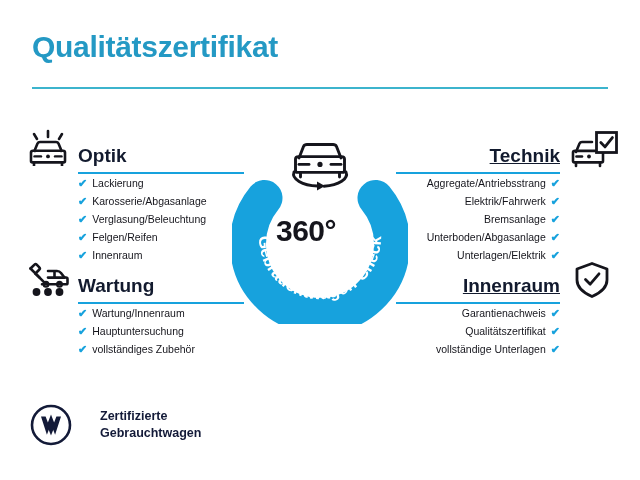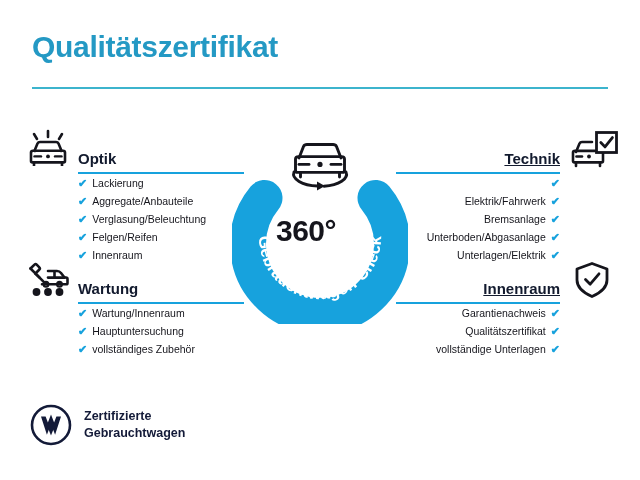--- a/index.html
+++ b/index.html
@@ -58,21 +58,21 @@
     width: 48px;
     height: 44px;
   }
   .left-col .sec-icon  { left: 0; }
   .right-col .sec-icon { right: 0; }
   .sec-icon svg { display: block; }
 
   .sec-title {
     position: absolute;
     bottom: 7px;
-    font-size: 15px;
+    font-size: 19px;
     font-weight: bold;
     color: #121a2e;
     white-space: nowrap;
   }
   .left-col .sec-title  { left: 54px; }
   .right-col .sec-title { right: 56px; text-decoration: underline; }
 
   .sec-rule {
     position: absolute;
     height: 2px;
@@ -133,21 +133,21 @@
     letter-spacing: -0.5px;
   }
 
   
   #footer {
     position: absolute;
     left: 30px;
     top: 404px;
     display: flex;
     align-items: center;
-    gap: 12px;
+    gap: 28px;
   }
   #vw-logo svg { display: block; }
   #footer-text {
     font-size: 12.5px;
     font-weight: bold;
     color: #131a38;
     line-height: 1.35;
   }
   #footer-text div { white-space: nowrap; }
 </style>
@@ -184,21 +184,21 @@
       <span class="sec-title">Optik</span>
       <span class="sec-rule"></span>
     </div>
     <ul class="sec-list">
       <li>
           <span class="chk">✔</span>
           <span>Lackierung</span>
         </li>
       <li>
           <span class="chk">✔</span>
-          <span>Aggregate/Anbauteile</span>
+          <span>Karosserie/Abgasanlage</span>
         </li>
       <li>
           <span class="chk">✔</span>
           <span>Verglasung/Beleuchtung</span>
         </li>
       <li>
           <span class="chk">✔</span>
           <span>Felgen/Reifen</span>
         </li>
       <li>
@@ -261,20 +261,21 @@
           <rect x="28.5" y="4.5" width="20" height="20" fill="#ffffff" stroke="#15151c" stroke-width="2.8"></rect>
           <polyline points="32.8,14.5 37,18.9 44.4,9.6" fill="none" stroke="#15151c" stroke-width="2.8" stroke-linecap="round" stroke-linejoin="round"></polyline>
         </svg>
       </span>
       <span class="sec-title">Technik</span>
       <span class="sec-rule"></span>
     </div>
     <ul class="sec-list">
       <li>
           <span class="chk">✔</span>
+          <span>Aggregate/Antriebsstrang</span>
         </li>
       <li>
           <span class="chk">✔</span>
           <span>Elektrik/Fahrwerk</span>
         </li>
       <li>
           <span class="chk">✔</span>
           <span>Bremsanlage</span>
         </li>
       <li>

